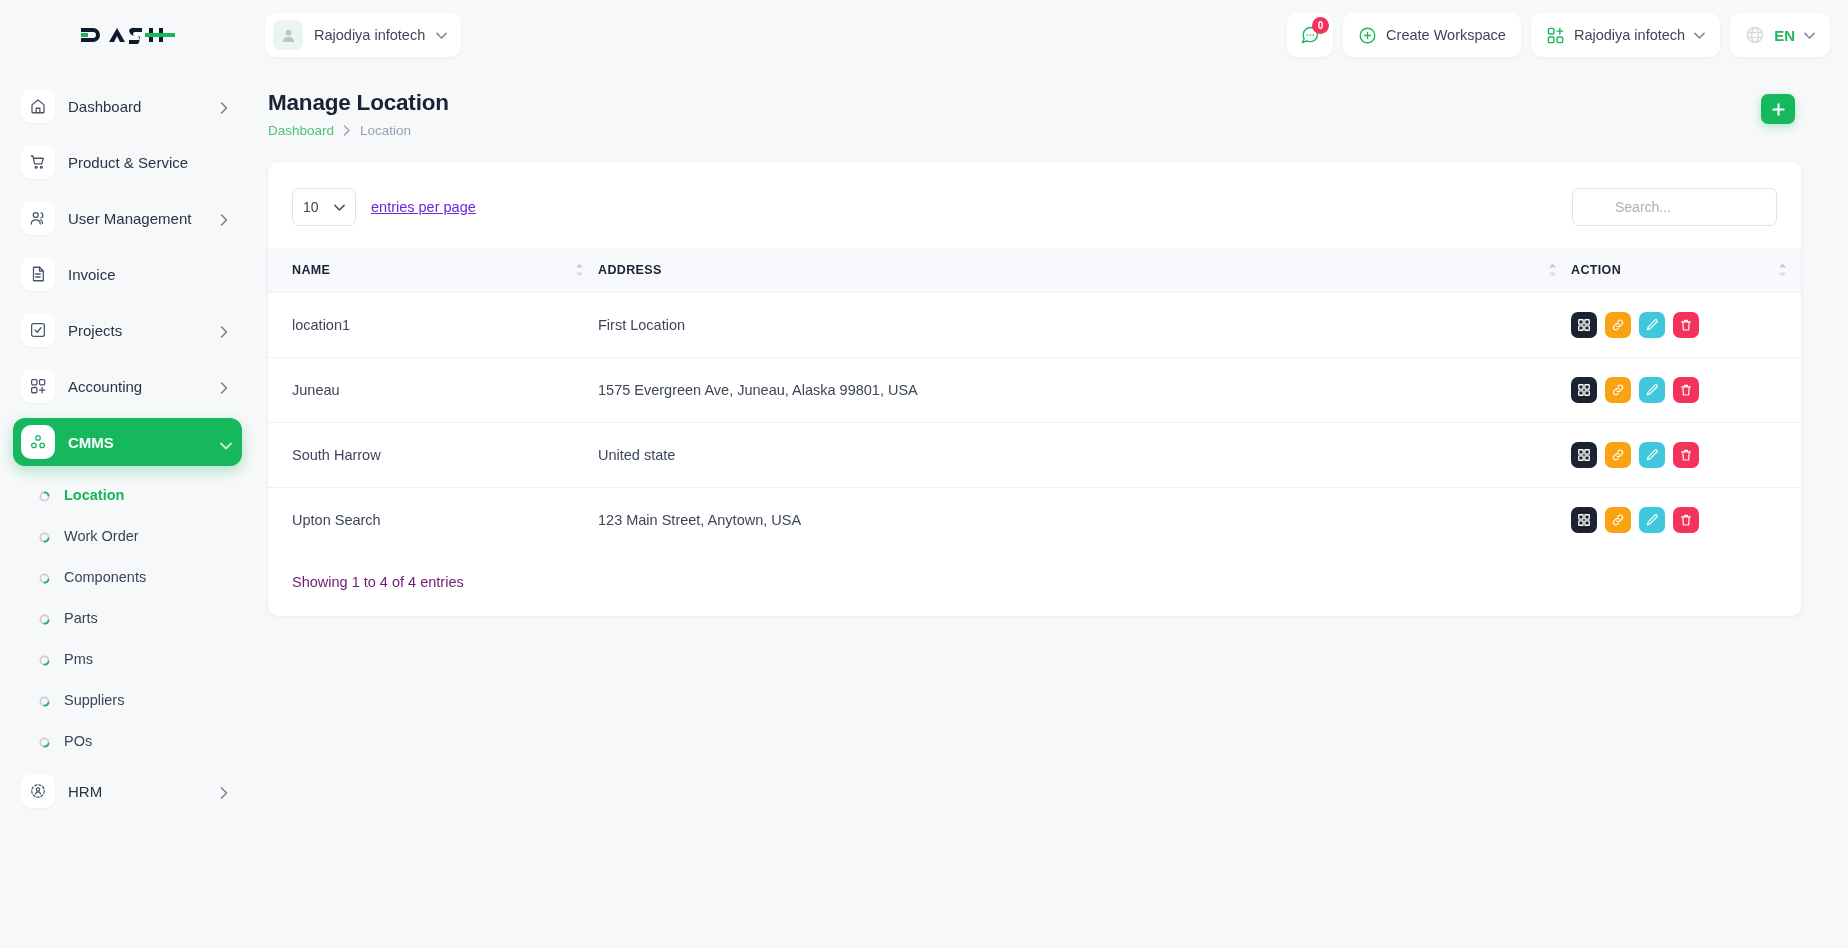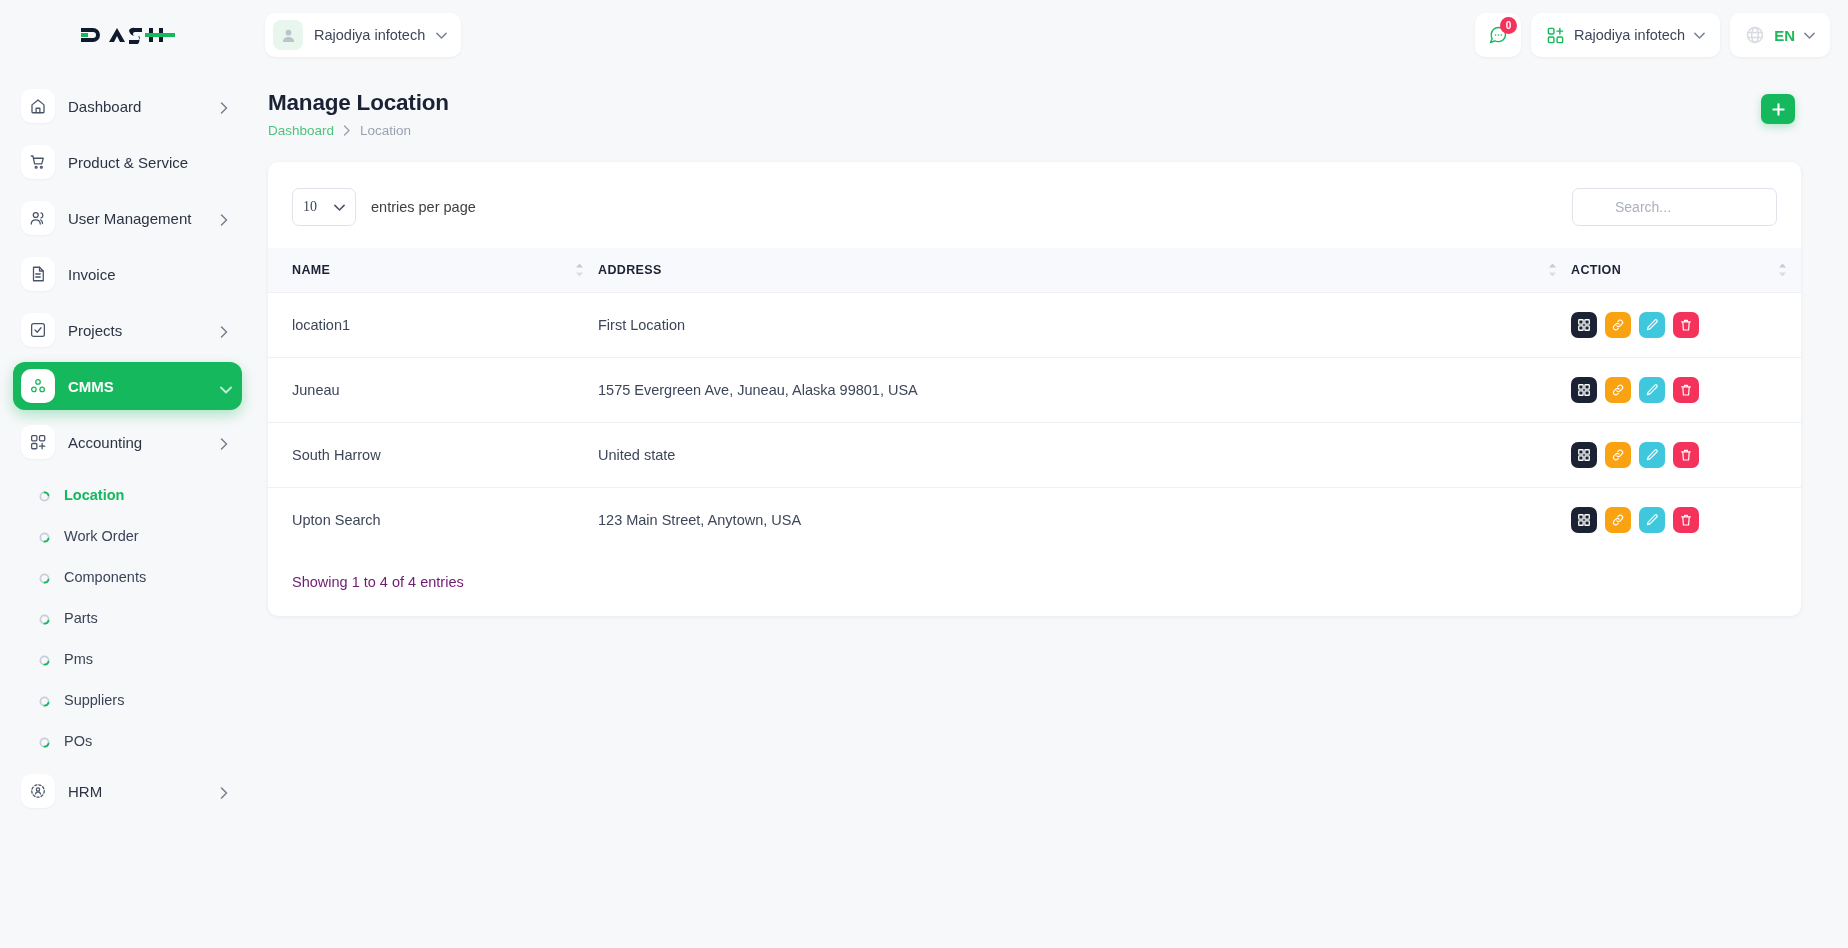--- a/index.html
+++ b/index.html
@@ -118,23 +118,23 @@
     margin: 24px 30px 0 30px; background: #fff; border-radius: 10px;
     box-shadow: 0 1px 4px rgba(40,50,80,.07);
     overflow: hidden;
   }
   .card-top {
     display: flex; align-items: center; padding: 26px 24px 22px 24px;
   }
   .len-select {
     width: 64px; height: 38px; border: 1px solid #dfe3ea; border-radius: 7px;
     display: flex; align-items: center; justify-content: space-between;
-    padding: 0 10px; font-size: 14px; color: #3d4659; background:#fff;font-family:Liberation Serif, serif;
-  }
-  .len-label { margin-left: 15px; font-size: 14.5px; color: #404040; }
+    padding: 0 10px; font-size: 14px; color: #3d4659; background:#fff;
+  }
+  .len-label { margin-left: 15px; font-size: 14.5px; color: #6d28d9; text-decoration: underline; }
   .search-box {
     margin-left: auto; width: 205px; height: 38px;
     border: 1px solid #dfe3ea; border-radius: 7px; background: #fff;
     display:flex; align-items:center; padding: 0 14px;
   }
   .search-box input {
     border:none; outline:none; width:100%; font-size:14px;
     font-family:"Liberation Sans", sans-serif; color:#3d4659; background:transparent;margin-left:28px;
   }
   .search-box input::placeholder { color: #aab0bd; }
@@ -206,20 +206,27 @@
     <div class="tr-btn icon-only">
       <svg width="20" height="20" viewBox="0 0 24 24">
         <path d="M21 11.5a8.4 8.4 0 0 1-9 8.4 9 9 0 0 1-4-.9L3 21l1.9-4.6A8.4 8.4 0 0 1 4 11.5a8.4 8.4 0 0 1 8.5-8.4 8.4 8.4 0 0 1 8.5 8.4z" fill="none" stroke="#15b85c" stroke-width="1.7" stroke-linejoin="round"></path>
         <circle cx="9" cy="12" r="1" fill="#15b85c"></circle>
           <circle cx="12.5" cy="12" r="1" fill="#15b85c"></circle>
           <circle cx="16" cy="12" r="1" fill="#15b85c"></circle>
       </svg>
       <span class="badge">0</span>
     </div>
 
+    <div class="tr-btn">
+      <svg width="19" height="19" viewBox="0 0 24 24">
+        <circle cx="12" cy="12" r="9.2" fill="none" stroke="#15b85c" stroke-width="1.7"></circle>
+        <path d="M12 8.2v7.6M8.2 12h7.6" stroke="#15b85c" stroke-width="1.7" stroke-linecap="round"></path>
+      </svg>
+      <span>Create Workspace</span>
+    </div>
 
     <div class="tr-btn">
       <svg width="19" height="19" viewBox="0 0 24 24">
         <rect x="3" y="3" width="7" height="7" rx="1.5" fill="none" stroke="#15b85c" stroke-width="1.8"></rect>
         <rect x="3" y="14" width="7" height="7" rx="1.5" fill="none" stroke="#15b85c" stroke-width="1.8"></rect>
         <rect x="14" y="14" width="7" height="7" rx="1.5" fill="none" stroke="#15b85c" stroke-width="1.8"></rect>
         <path d="M17.5 3v7M14 6.5h7" stroke="#15b85c" stroke-width="1.8" stroke-linecap="round"></path>
       </svg>
       <span>Rajodiya infotech</span>
       <span class="chev">
@@ -308,49 +315,49 @@
         </svg>
     </span>
     <span class="nav-label">Projects</span>
     <span class="nav-arrow">
       <svg viewBox="0 0 8 12">
           <path d="M1.5 1 L6.5 6 L1.5 11" stroke="#4a5468" stroke-width="1.5" fill="none" stroke-linecap="round" stroke-linejoin="round"></path>
         </svg>
     </span>
   </div>
 
+  <div class="nav-item">
+    <span class="nav-ico">
+      <svg viewBox="0 0 24 24">
+          <rect x="3.5" y="3.5" width="7" height="7" rx="1.4"></rect>
+          <rect x="14" y="3.5" width="7" height="7" rx="1.4"></rect>
+          <rect x="3.5" y="14" width="7" height="7" rx="1.4"></rect>
+          <path d="M17.5 14v7M14 17.5h7"></path>
+        </svg>
+    </span>
+    <span class="nav-label">Accounting</span>
+    <span class="nav-arrow">
+      <svg viewBox="0 0 8 12">
+          <path d="M1.5 1 L6.5 6 L1.5 11" stroke="#4a5468" stroke-width="1.5" fill="none" stroke-linecap="round" stroke-linejoin="round"></path>
+        </svg>
+    </span>
+  </div>
+
   <div class="nav-item active">
     <span class="nav-ico">
       <svg viewBox="0 0 24 24">
           <circle cx="12" cy="6.5" r="3"></circle>
           <circle cx="6.5" cy="16.5" r="3"></circle>
           <circle cx="17.5" cy="16.5" r="3"></circle>
         </svg>
     </span>
     <span class="nav-label">CMMS</span>
     <span class="nav-arrow">
       <svg viewBox="0 0 12 8" style="width:12px;height:8px">
           <path d="M1 1.5 L6 6.5 L11 1.5" stroke="#fff" stroke-width="1.8" fill="none" stroke-linecap="round" stroke-linejoin="round"></path>
-        </svg>
-    </span>
-  </div>
-
-  <div class="nav-item">
-    <span class="nav-ico">
-      <svg viewBox="0 0 24 24">
-          <rect x="3.5" y="3.5" width="7" height="7" rx="1.4"></rect>
-          <rect x="14" y="3.5" width="7" height="7" rx="1.4"></rect>
-          <rect x="3.5" y="14" width="7" height="7" rx="1.4"></rect>
-          <path d="M17.5 14v7M14 17.5h7"></path>
-        </svg>
-    </span>
-    <span class="nav-label">Accounting</span>
-    <span class="nav-arrow">
-      <svg viewBox="0 0 8 12">
-          <path d="M1.5 1 L6.5 6 L1.5 11" stroke="#4a5468" stroke-width="1.5" fill="none" stroke-linecap="round" stroke-linejoin="round"></path>
         </svg>
     </span>
   </div>
 
   <div class="sub-item active">
     <span class="sub-dot">
       <svg viewBox="0 0 12 12">
           <circle cx="6" cy="6" r="4.5" fill="none" stroke="#c8ced8" stroke-width="2"></circle>
           <path d="M6 1.5a4.5 4.5 0 0 1 4.3 3.2" stroke="#15b85c" stroke-width="2" fill="none" stroke-linecap="round"></path>
         </svg>

